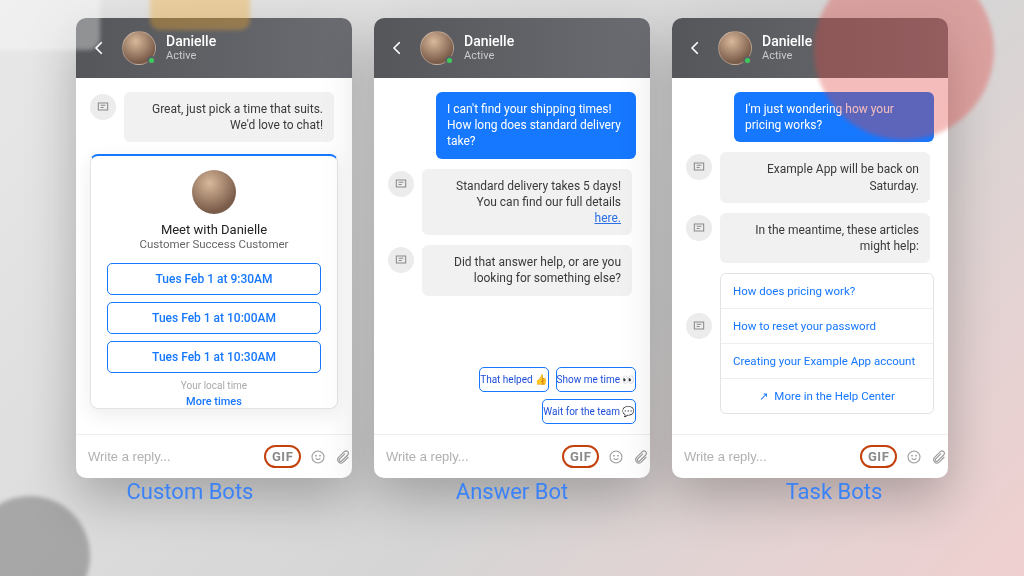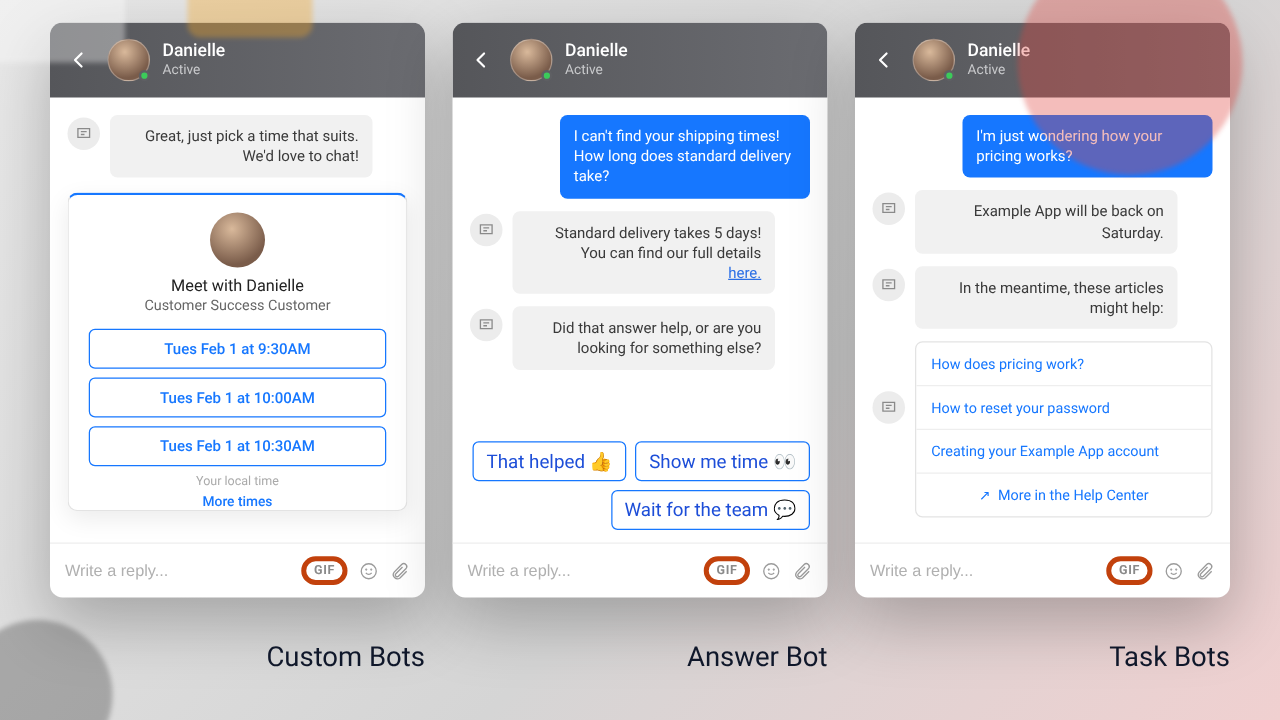--- a/index.html
+++ b/index.html
@@ -18,21 +18,21 @@
   .bg-shape.s3 { top:-40px; right:30px; width:180px; height:180px; background:#e0443e; border-radius:50%; }
   .bg-shape.s4 { bottom:-40px; left:-30px; width:120px; height:120px; background:#444; border-radius:50%; }
 
   .panels {
     display:flex;
     justify-content:center;
     gap:22px;
     padding: 18px 40px 0 40px;
   }
   .phone {
-    width:300px;
+    width:276px;
     height:460px;
     background:#fff;
     border-radius:10px;
     box-shadow: 0 20px 50px rgba(0,0,0,.25);
     display:flex;
     flex-direction:column;
     overflow:hidden;
   }
   .header {
     height:60px;
@@ -89,46 +89,46 @@
     text-align:center; font-size:12px; font-weight:500;
     padding:8px 0; border-radius:5px; margin-bottom:7px; cursor:pointer;
   }
   .tiny { text-align:center; font-size:10px; color:#aaa; margin-top:2px; }
   .more { text-align:center; font-size:11px; color:#1677ff; font-weight:500; margin-top:4px; cursor:pointer; }
 
   
   .qr-wrap { margin-top:auto; display:flex; flex-wrap:wrap; gap:7px; justify-content:flex-end; padding-bottom:4px; }
   .qr {
     border:1.5px solid #1677ff; color:#1d4ed8; background:#fff;
-    font-size:15px; padding:6px 10px; border-radius:5px; cursor:pointer;
+    font-size:10px; padding:6px 0; border-radius:5px; cursor:pointer;
     display:inline-flex; align-items:center; gap:4px;
   }
 
   
   .articles { border:1px solid #e3e3e3; border-radius:6px; overflow:hidden; }
   .articles .art {
     font-size:11.5px; color:#1677ff; padding:10px 12px; border-bottom:1px solid #eee; cursor:pointer;
   }
   .articles .art:last-child { border-bottom:none; text-align:center; display:flex; align-items:center; justify-content:center; gap:6px; }
   .ext-icon { font-size:11px; }
 
   .composer {
     height:44px; border-top:1px solid #eee; display:flex; align-items:center; padding:0 12px;
     color:#b0b0b0;
   }
   .composer input {
     flex:1; border:none; outline:none; font-size:13px; color:#333; background:transparent;
   }
   .composer input::placeholder { color:#b0b0b0; }
   .comp-icons { display:flex; align-items:center; gap:9px; }
-  .gif-pill { border:4px solid #c2410c; border-radius:999px; font-size:10px; font-weight:700; padding:2px 6px; color:#8a8a8a; letter-spacing:.5px; }
+  .gif-pill { border:2px solid #c2410c; border-radius:999px; font-size:13px; font-weight:700; padding:2px 6px; color:#8a8a8a; letter-spacing:.5px; }
   .icon-g { width:16px; height:16px; }
   .icon-g svg { width:100%; height:100%; stroke:#9b9b9b; fill:none; stroke-width:1.6; }
 
-  .caption { text-align:right; font-size:22px; color:#0f172a; margin-top:36px; }
+  .caption { text-align:center; font-size:22px; color:#3b82f6; margin-top:1px; }
   .captions { display:flex; justify-content:center; gap:22px; padding:0 40px; }
   .captions div { width:300px; }
 </style>
 </head>
 <body>
 
 <div class="bg-shape s1"></div>
 <div class="bg-shape s2"></div>
 <div class="bg-shape s3"></div>
 <div class="bg-shape s4"></div>

